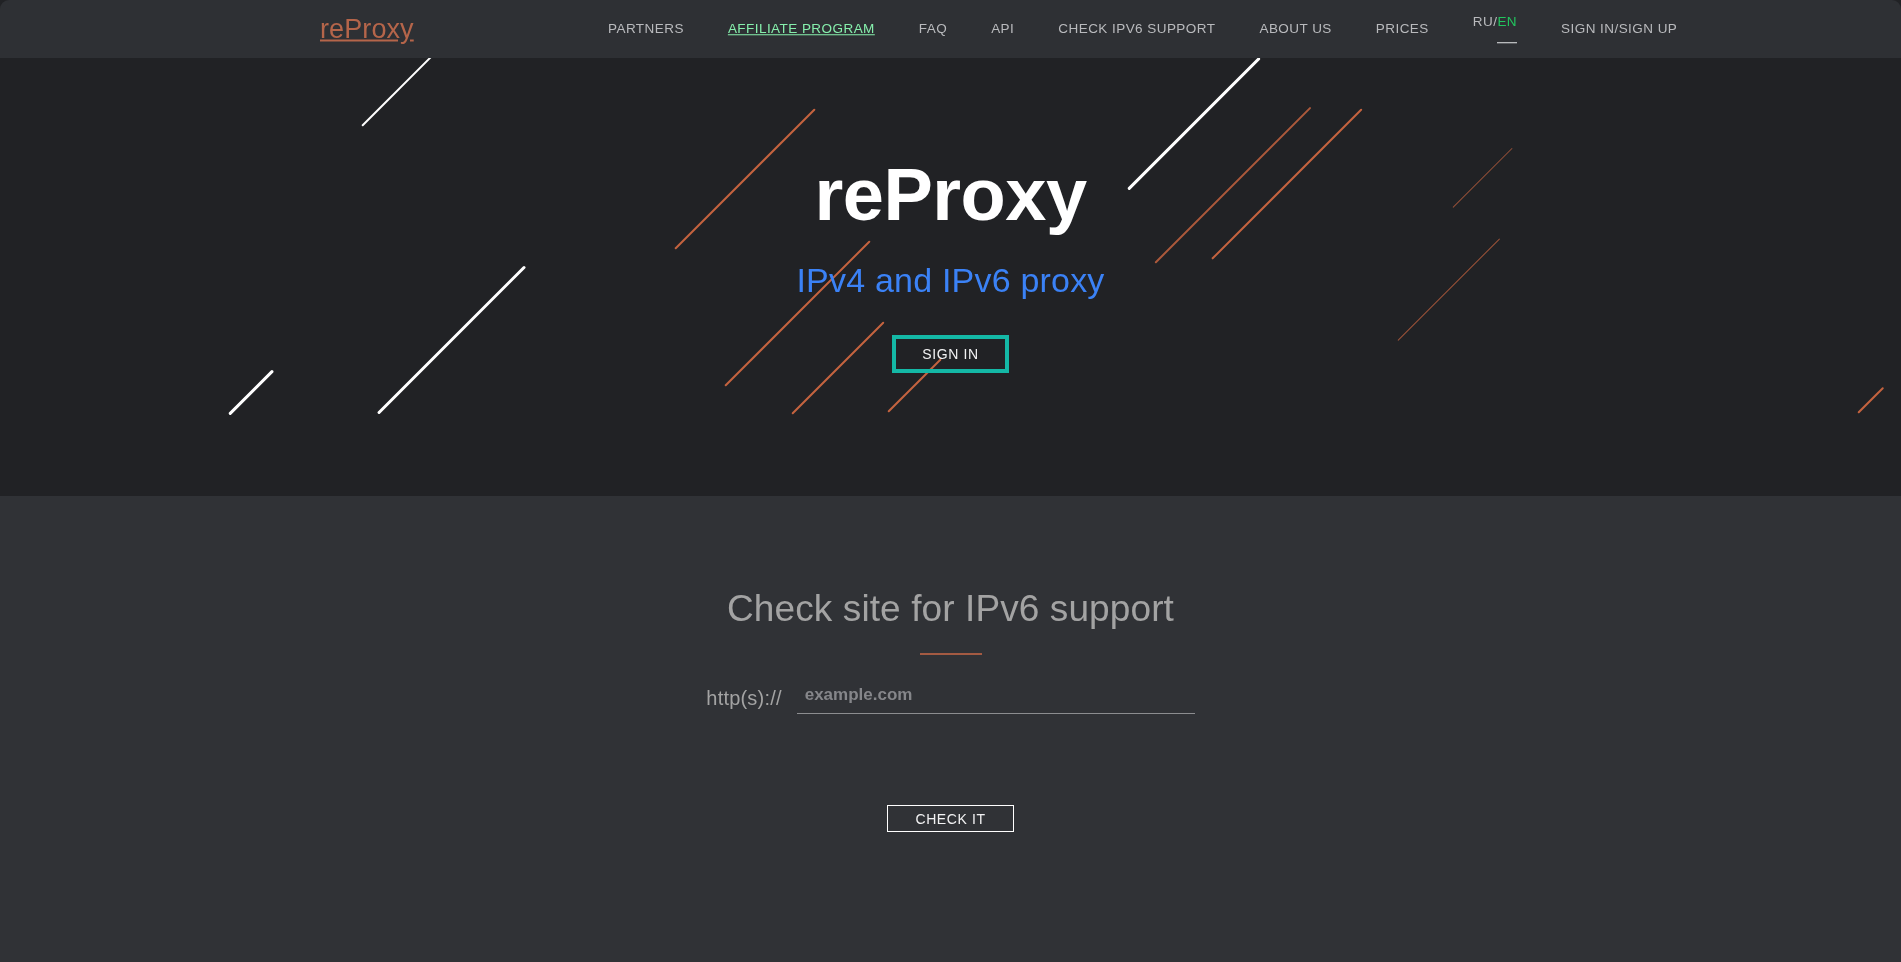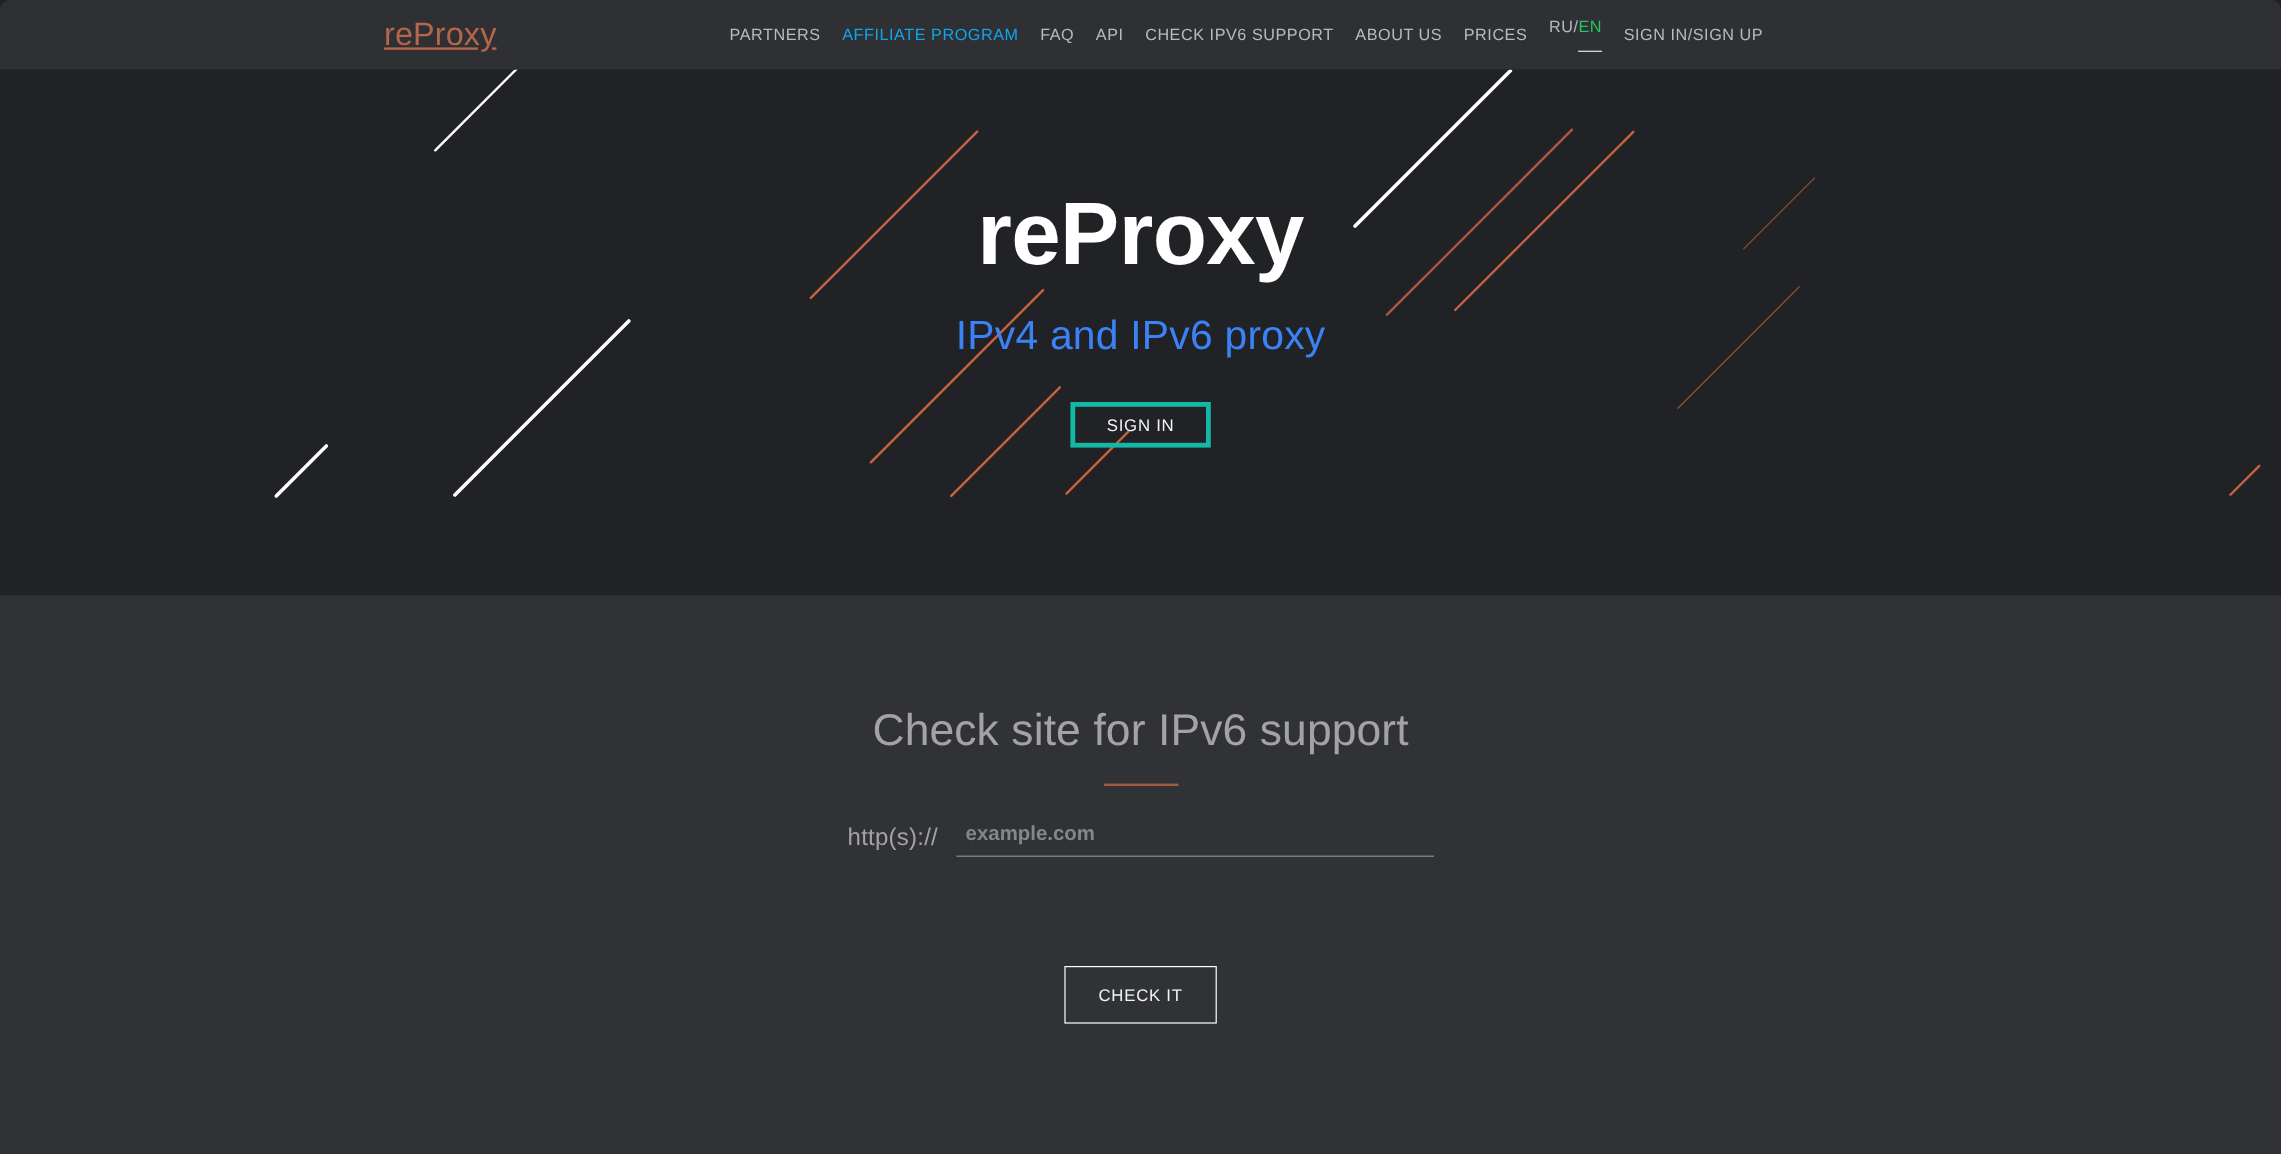--- a/index.html
+++ b/index.html
@@ -48,33 +48,33 @@
     line-height: 1;
   }
 
   .nav-links {
     position: absolute;
     left: 608px;
     top: 50%;
     transform: translateY(-50%);
     display: flex;
     align-items: center;
-    gap: 18px;
+    gap: 44px;
     white-space: nowrap;
   }
 
   .nav-link {
     font-size: 13.5px;
     color: #b9babd;
     letter-spacing: 0.45px;
     text-decoration: none;
     white-space: nowrap;
     line-height: 1;
   }
-  .nav-link.is-green { color: #0ea5e9; }
+  .nav-link.is-green { color: #86efac; text-decoration: underline; }
 
   .nav-lang { display: inline-flex; align-items: baseline; }
   .nav-lang .lang-sep { color: #b9babd; }
   .nav-lang .lang-active {
     color: #22c55e;
     border-bottom: 1px solid #e6e7e9;
     padding-bottom: 13px;
   }
 
   
@@ -214,21 +214,21 @@
     padding: 0 0 8px 8px;
     line-height: 1;
   }
   .url-input::placeholder { color: #85868a; }
 
   .btn-check {
     margin-top: 91px;
     display: inline-flex;
     align-items: center;
     justify-content: center;
-    height: 48px;
+    height: 27px;
     padding: 0 27px;
     background: transparent;
     border: 1px solid #ffffff;
     color: #f2f2f3;
     font-size: 14px;
     font-family: "Liberation Sans", sans-serif;
     letter-spacing: 0.6px;
     cursor: pointer;
     line-height: 1;
   }

